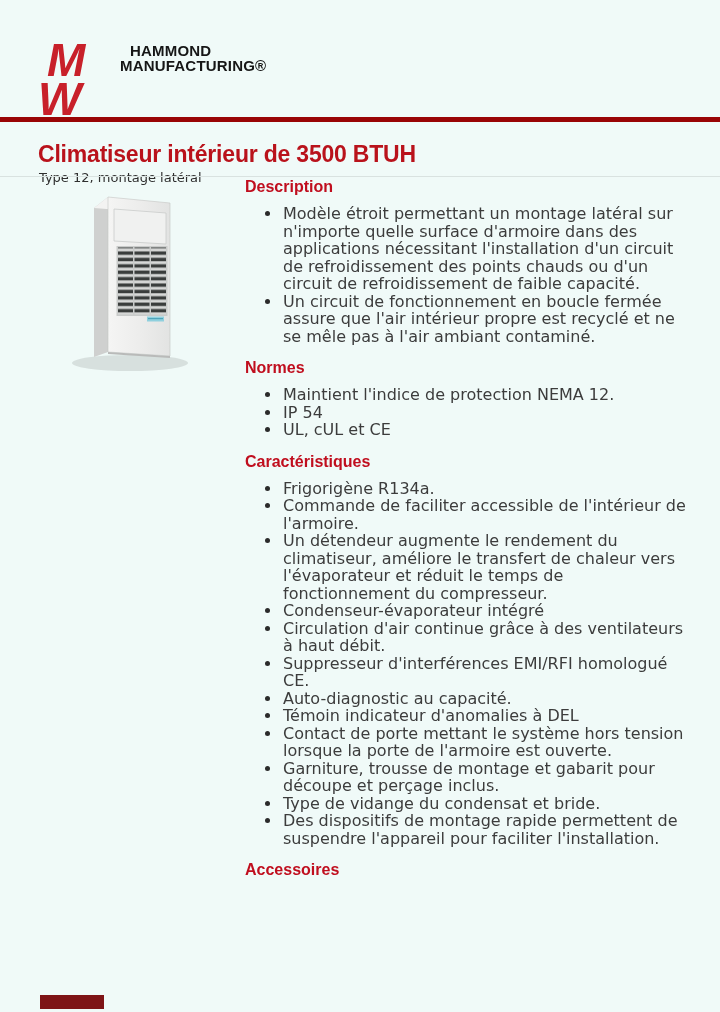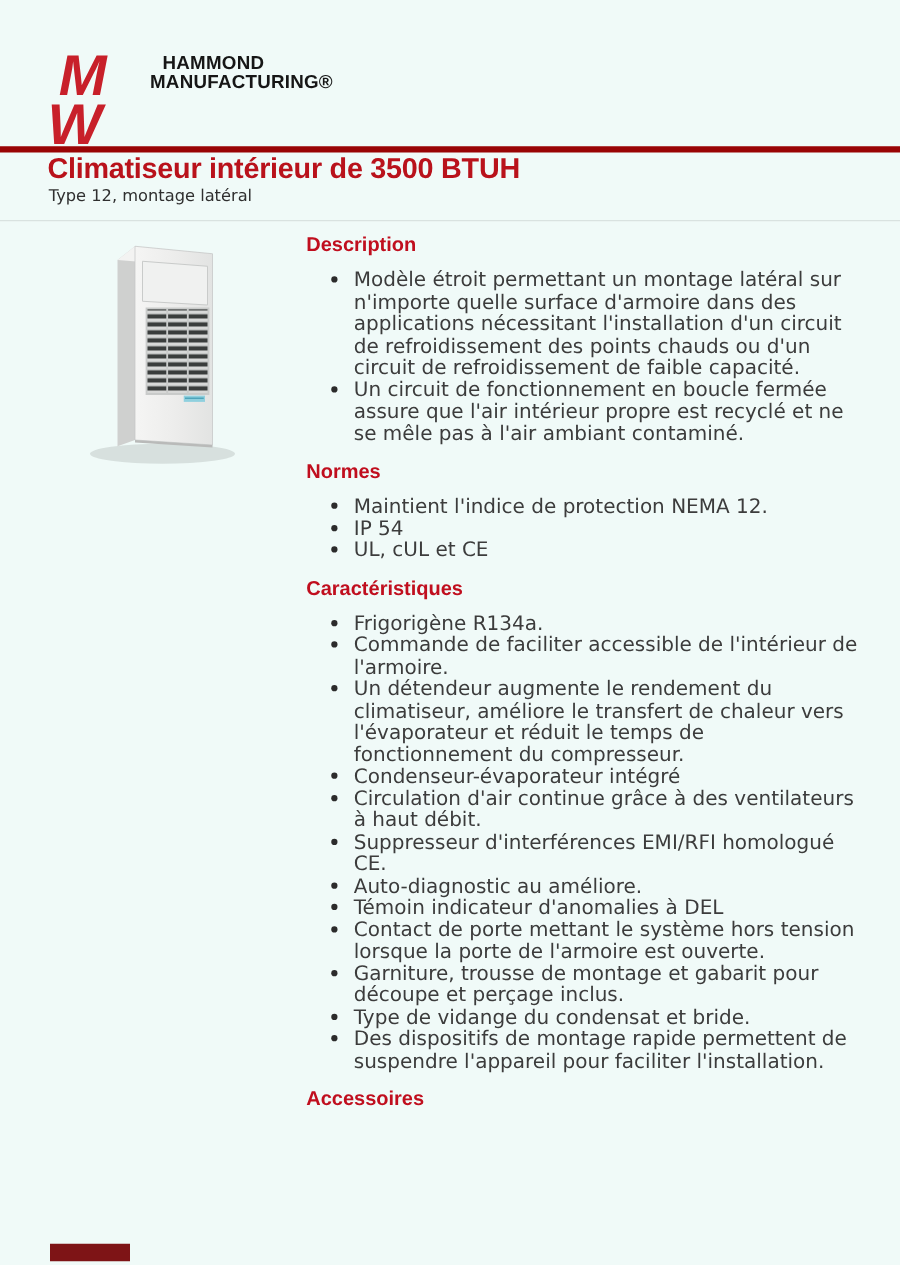--- a/index.html
+++ b/index.html
@@ -9,32 +9,32 @@
     font-family:"DejaVu Sans",sans-serif;color:#3c3c3c;
   }
   
   .logo-row{position:absolute;top:40px;left:38px;display:flex;align-items:flex-start;}
   .logo-mark{width:62px;height:76px;}
   .brand-text{margin-left:20px;padding-top:3px;font-family:"Liberation Sans",sans-serif;
     font-weight:bold;color:#161616;font-size:15px;line-height:15px;letter-spacing:.2px;}
   .brand-text .l1{padding-left:10px;}
   .red-rule{position:absolute;top:117px;left:0;width:720px;height:5px;background:#990405;}
   
-  .title-block{position:absolute;top:121px;left:38px;right:30px;}
+  .title-block{position:absolute;top:141px;left:38px;right:30px;}
   .page-title{margin:0;font-family:"Liberation Sans",sans-serif;font-weight:bold;
     font-size:23px;line-height:26px;color:#b9121b;letter-spacing:-.2px;}
   .page-subtitle{margin:3px 0 0 1px;font-size:13px;font-weight:normal;color:#2f2f2f;}
   .gray-rule{position:absolute;top:176px;left:0;width:720px;height:1px;background:#d9e2e0;}
   
   .product{position:absolute;left:70px;top:186px;width:160px;height:192px;margin:0;}
   
   .content{position:absolute;top:176px;left:245px;right:28px;}
   .section-heading{margin:13px 0 9px 0;font-family:"Liberation Sans",sans-serif;
     font-weight:bold;font-size:16px;line-height:19px;color:#c00e1e;}
-  .section-heading.first{margin-top:11px;}
+  .section-heading.first{margin-top:1px;}
   .content ul{margin:0;padding:0 0 0 37px;list-style:disc;}
   .content li{font-size:16px;line-height:17.5px;color:#3c3c3c;padding-left:1px;margin:0;}
   .content li::marker{color:#2b2b2b;}
   
   .footer-fragment{position:absolute;left:40px;top:995px;width:64px;height:14px;background:#7e1416;}
 </style>
 </head>
 <body>
 
 <div>
@@ -114,21 +114,21 @@
     </ul>
 
     <h3 class="section-heading">Caractéristiques</h3>
     <ul>
       <li>Frigorigène R134a.</li>
       <li>Commande de faciliter accessible de l'intérieur de l'armoire.</li>
       <li>Un détendeur augmente le rendement du climatiseur, améliore le transfert de chaleur vers l'évaporateur et réduit le temps de fonctionnement du compresseur.</li>
       <li>Condenseur-évaporateur intégré</li>
       <li>Circulation d'air continue grâce à des ventilateurs à haut débit.</li>
       <li>Suppresseur d'interférences EMI/RFI homologué CE.</li>
-      <li>Auto-diagnostic au améliore.</li>
+      <li>Auto-diagnostic au capacité.</li>
       <li>Témoin indicateur d'anomalies à DEL</li>
       <li>Contact de porte mettant le système hors tension lorsque la porte de l'armoire est ouverte.</li>
       <li>Garniture, trousse de montage et gabarit pour découpe et perçage inclus.</li>
       <li>Type de vidange du condensat et bride.</li>
       <li>Des dispositifs de montage rapide permettent de suspendre l'appareil pour faciliter l'installation.</li>
     </ul>
 
     <h3 class="section-heading">Accessoires</h3>
 
   </div>

